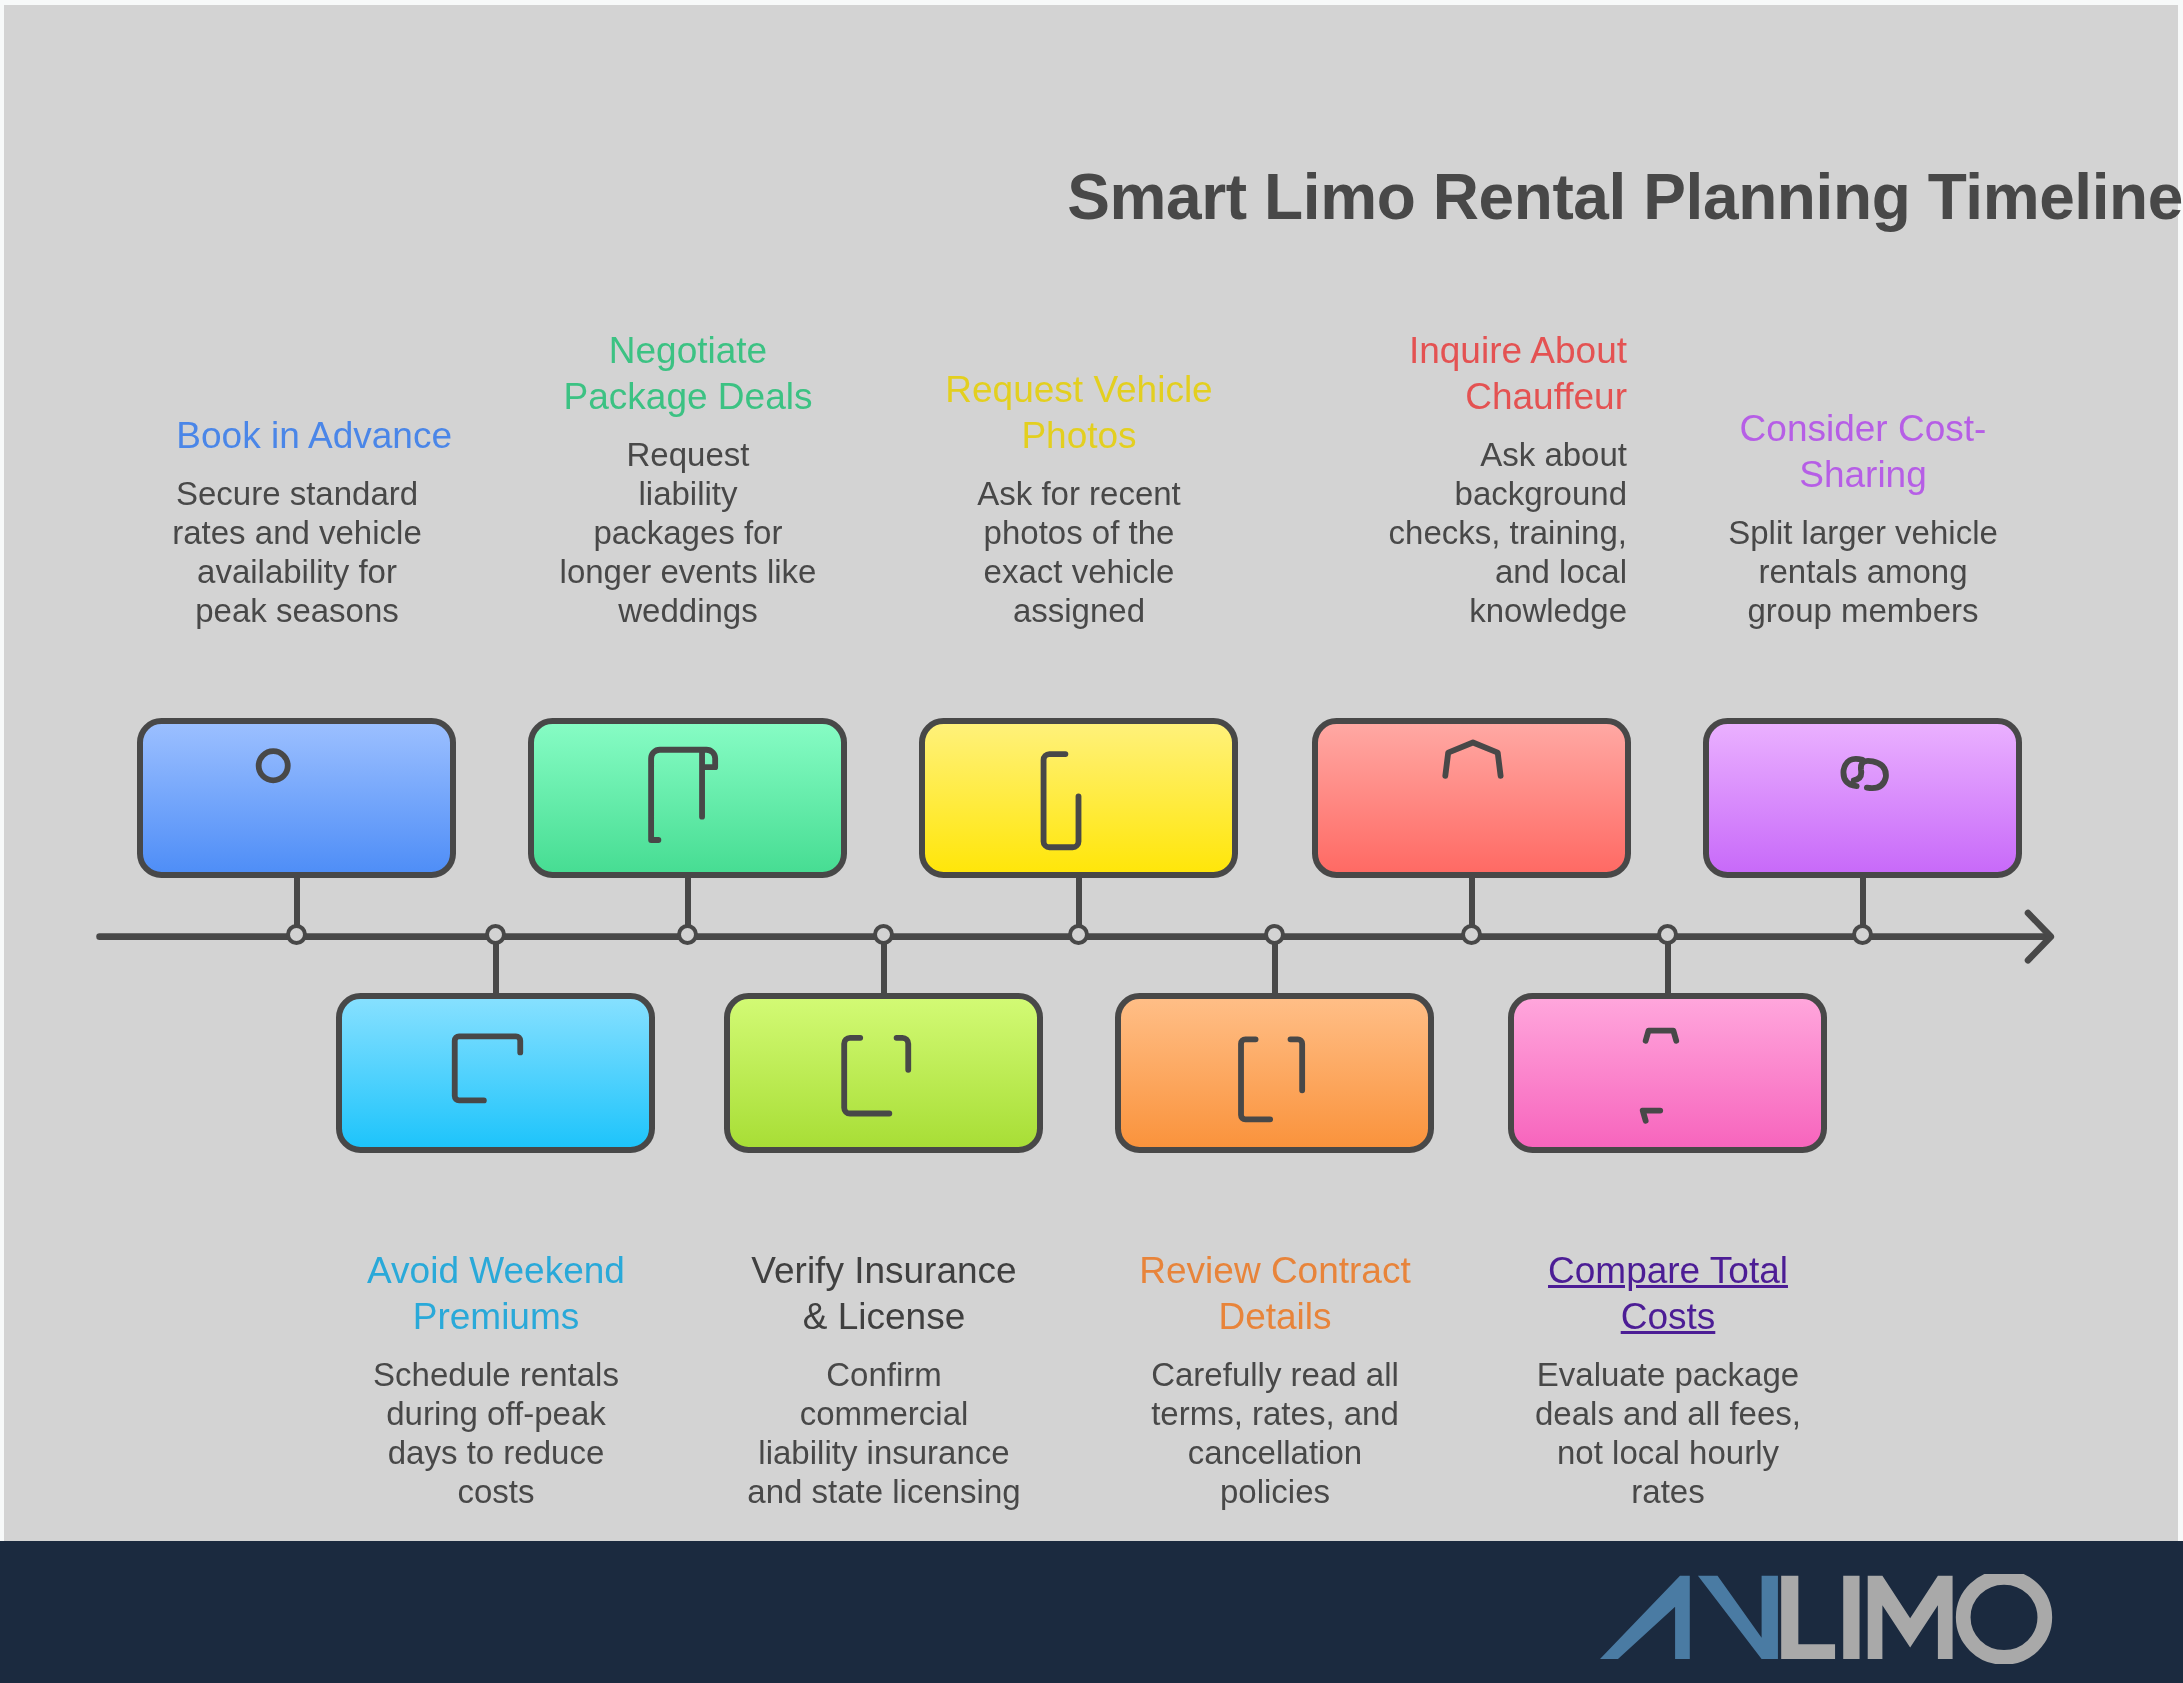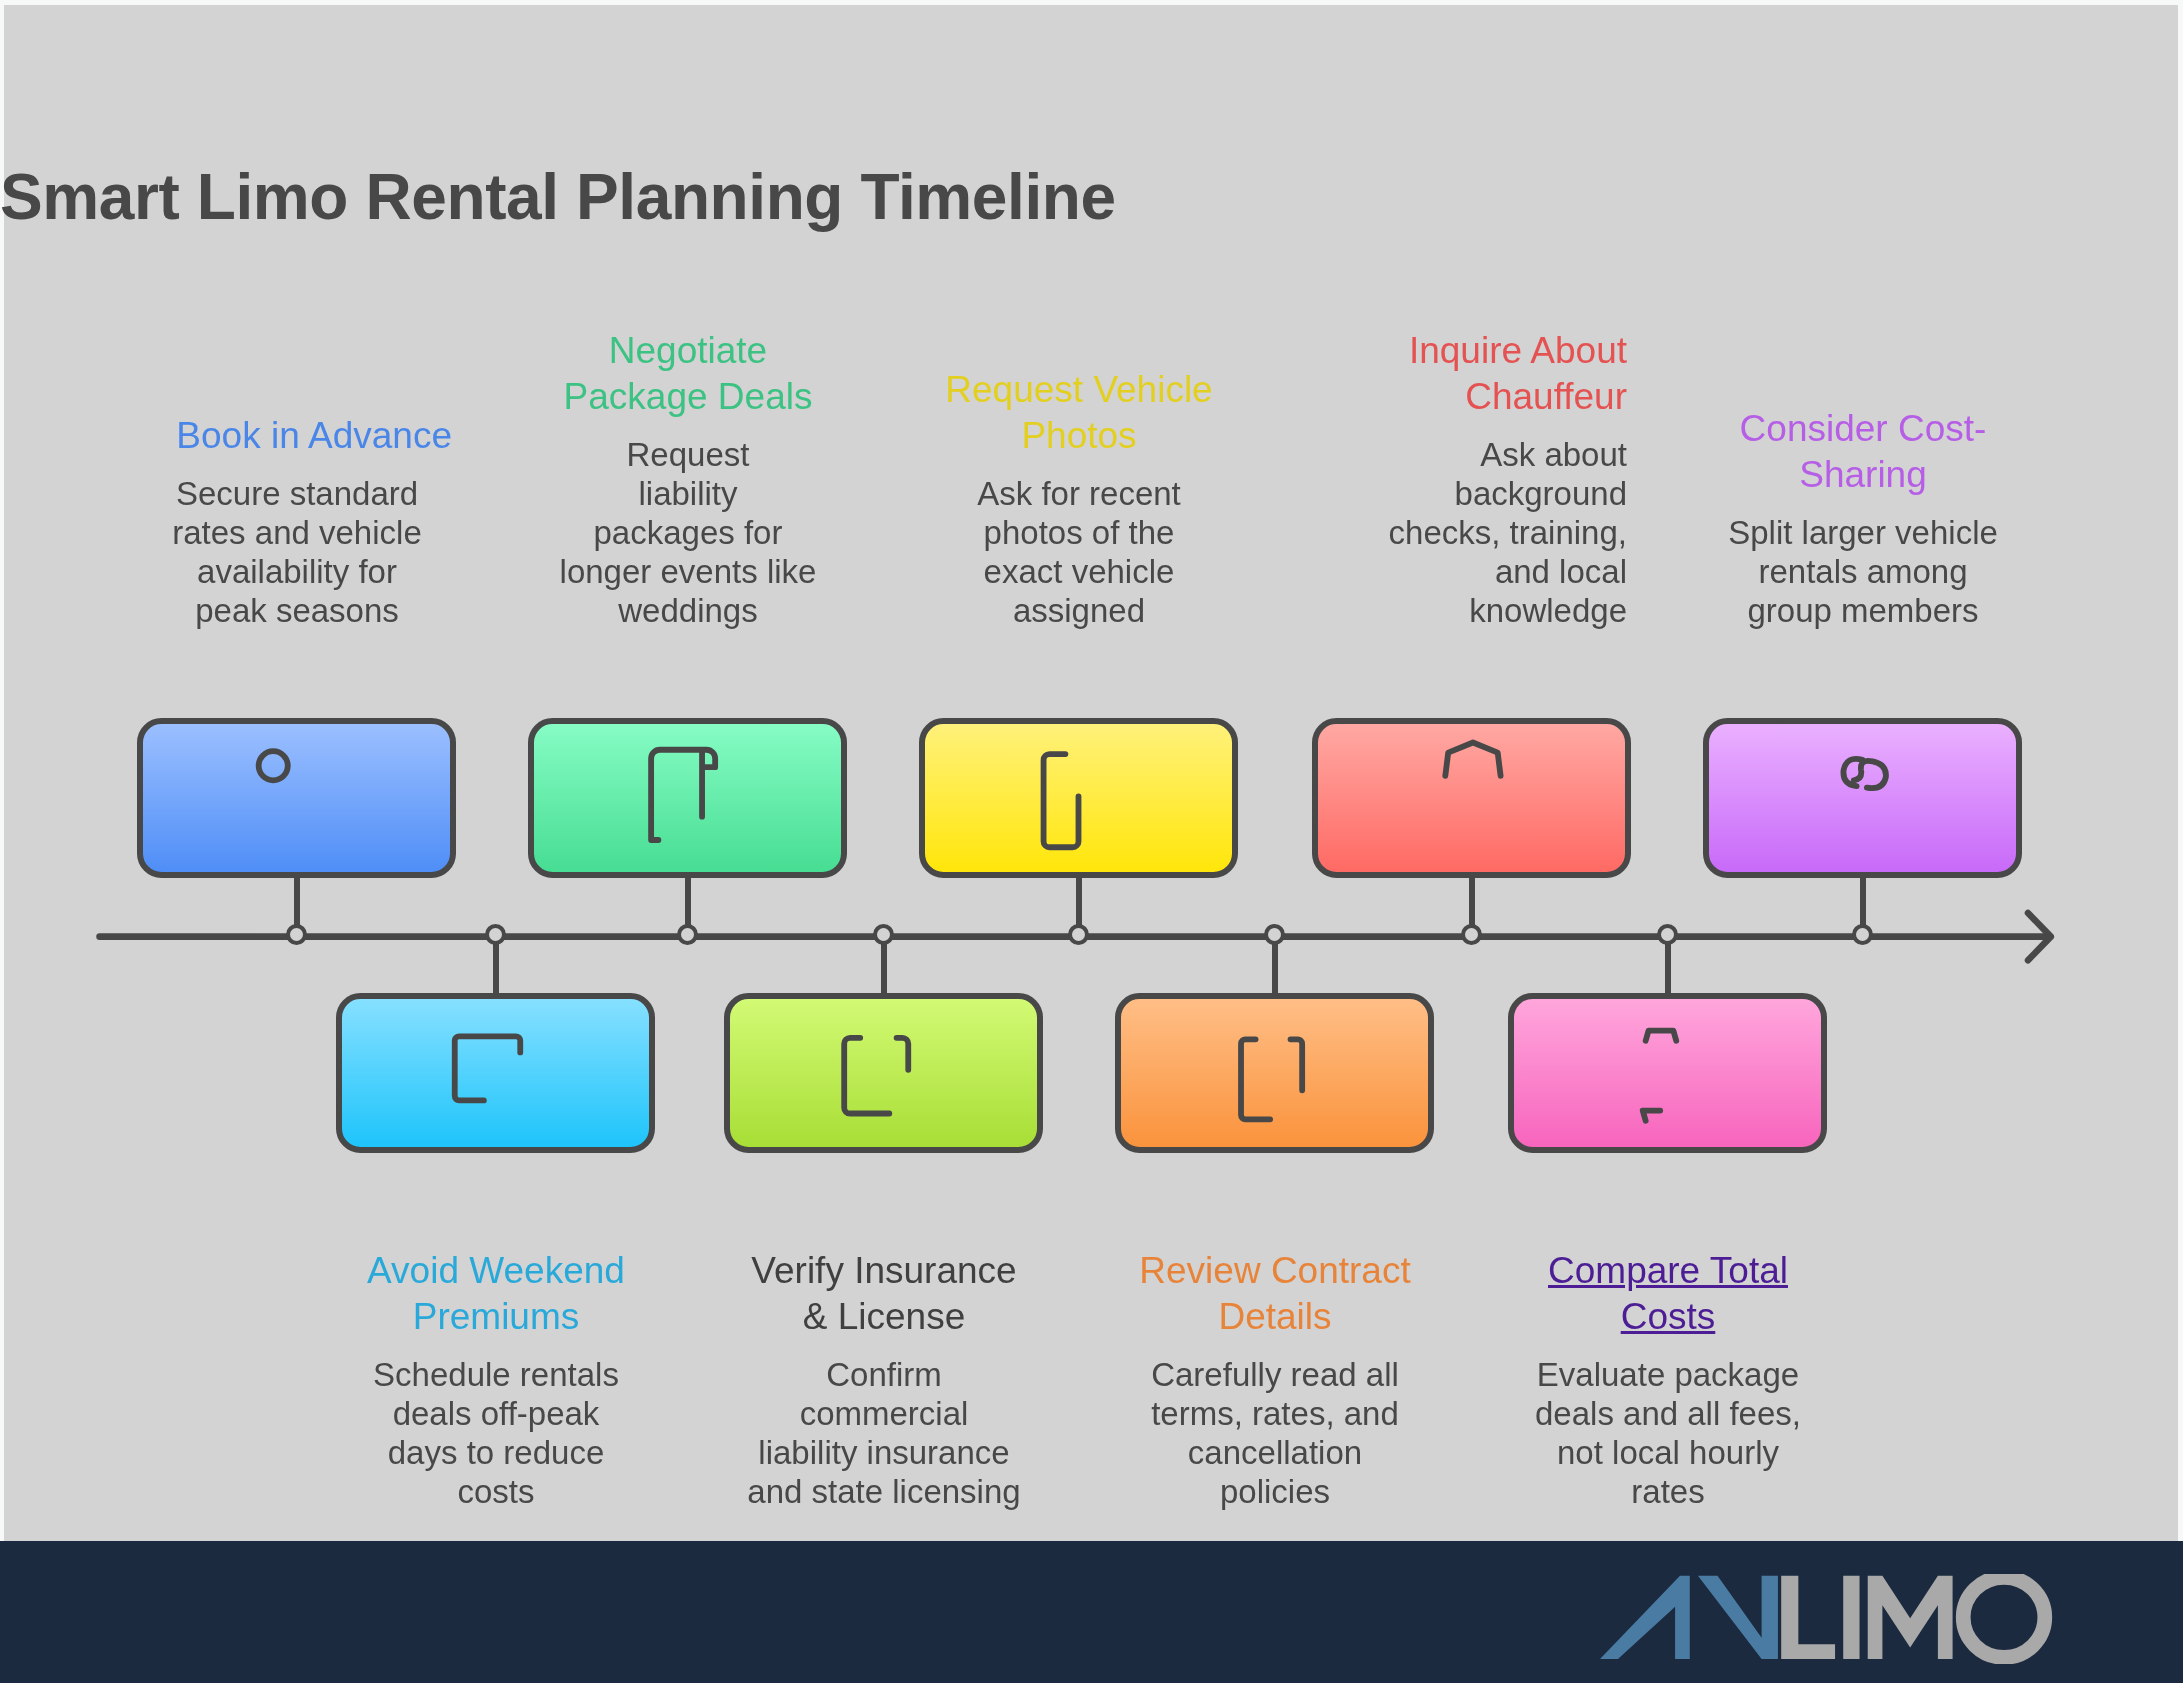--- a/index.html
+++ b/index.html
@@ -7,21 +7,21 @@
     width: 2183px; height: 1684px; position: relative; overflow: hidden;
     background: #f7f9f9;
     font-family: "Liberation Sans", "DejaVu Sans", sans-serif;
   }
   .panel {
     position: absolute; left: 4.1px; top: 4.9px; width: 2174px; height: 1537px;
     background: #d3d3d3;
   }
   .title {
     position: absolute; left: 0; width: 2183px; top: 160px;
-    text-align: left; font-weight: bold; font-size: 64px; color: #484848;
+    text-align: right; font-weight: bold; font-size: 64px; color: #484848;
     letter-spacing: -0.4px;
   }
   .textblock {
     position: absolute; width: 310px; margin-left: -155px; text-align: center;
   }
   .textblock.top { bottom: calc(1684px - 630px); }
   .textblock.bottom { top: 1248px; }
   .heading { font-size: 37px; line-height: 46px; margin-bottom: 14.7px; }
   .desc { font-size: 33px; line-height: 39px; color: #484848; }
   .box {
@@ -83,21 +83,21 @@
     </div>
     <div class="stem top" style="left: 297px;"></div>
     <div class="node" style="left: 297px;"></div>
     <div class="textblock bottom" style="left: 496px;">
       <div class="heading" style="color: rgb(41, 169, 217);">
         <div>Avoid Weekend</div>
         <div>Premiums</div>
       </div>
       <div class="desc">
         <div>Schedule rentals</div>
-        <div>deals off-peak</div>
+        <div>during off-peak</div>
         <div>days to reduce</div>
         <div>costs</div>
       </div>
     </div>
     <div class="box bottom" style="left: 496px; background: linear-gradient(rgb(134, 224, 255), rgb(30, 196, 251));">
       <svg viewBox="0 0 180 170" fill="none" stroke="#484848" stroke-width="8" stroke-linecap="round" stroke-linejoin="round">
   <path d="M74 122 h-34 a6 6 0 0 1 -6 -6 v-76 a6 6 0 0 1 6 -6 h78 a6 6 0 0 1 6 6 v16">
   <path d="M34 62 h90">
             <path d="M56 24 v18 M102 24 v18">
   <circle cx="110" cy="118" r="26">

